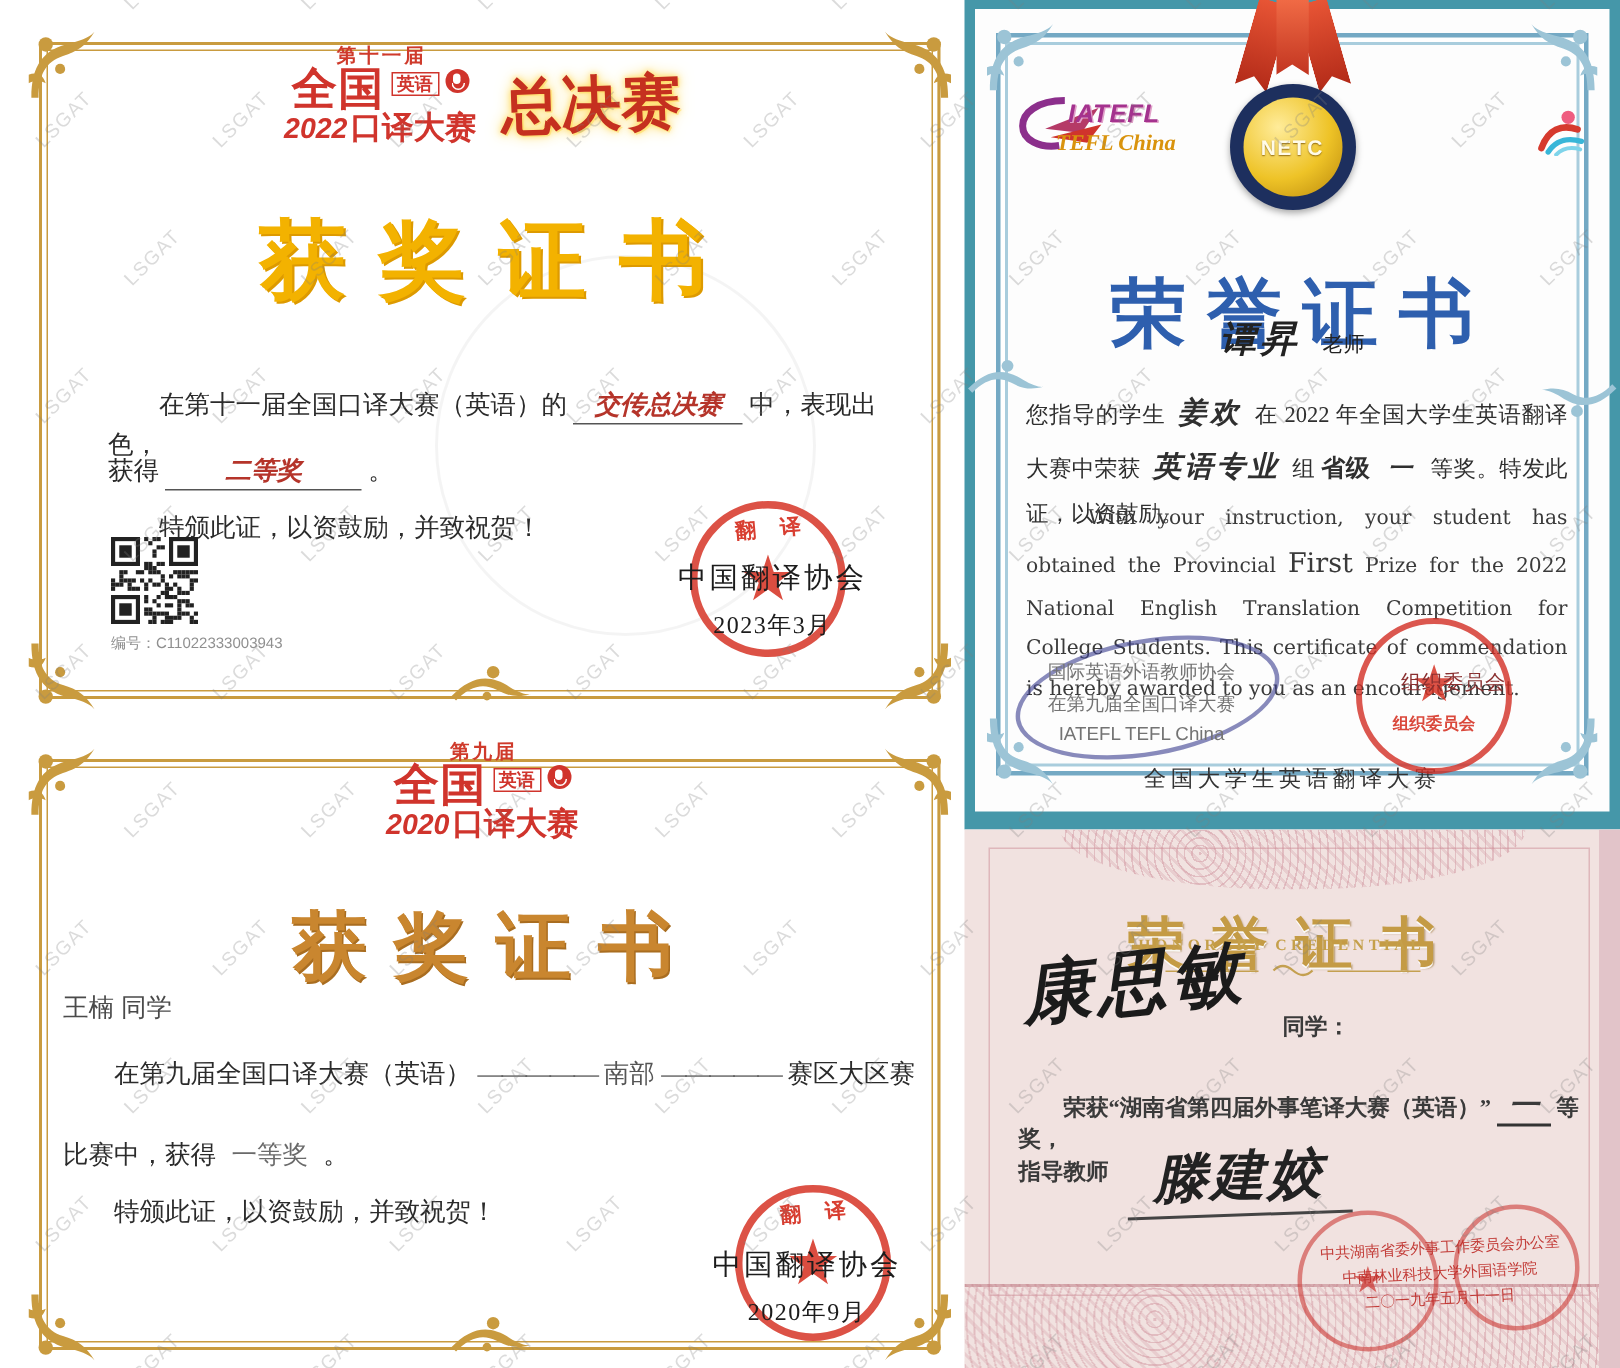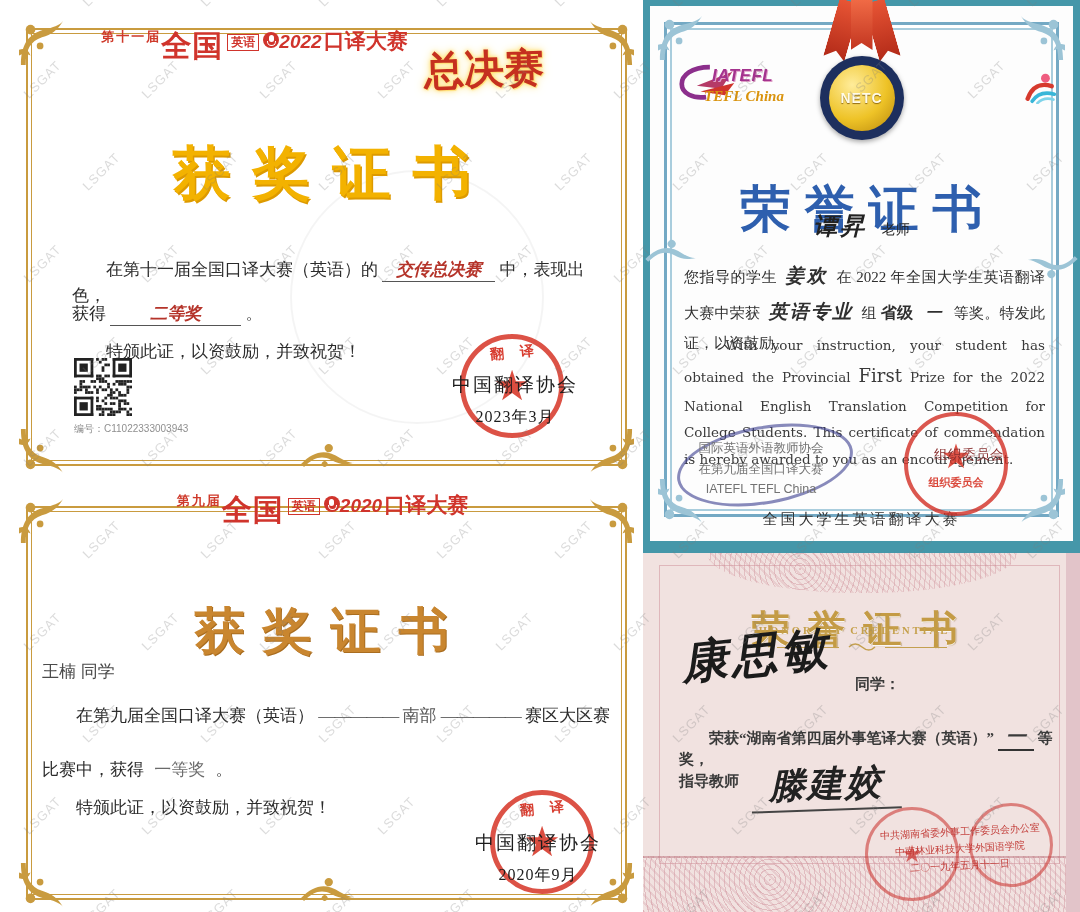--- a/index.html
+++ b/index.html
@@ -28,21 +28,21 @@
   .fl-bc{left:50%;bottom:-20px;transform:translateX(-50%) rotate(45deg);width:40px;height:40px;}
   .fl-ml{left:-16px;top:44%;transform:rotate(45deg);width:38px;height:38px;}
   .fl-mr{right:-16px;top:44%;transform:rotate(-135deg);width:38px;height:38px;}
   .gold-ink{color:#c99b3f;}
   .blue-ink{color:#9cc4d6;}
 
   
   .cert-tl{left:0;top:0;width:643px;height:478px;background:#fff;}
   .cert-bl{left:0;top:478px;width:643px;height:434px;background:#fff;}
   .logo-row{position:absolute;left:0;right:0;display:flex;justify-content:center;align-items:flex-start;gap:16px;}
-  .kouyi{display:flex;flex-direction:row;line-height:1.05;}
+  .kouyi{display:flex;flex-direction:column;line-height:1.05;align-items:center;}
   .kouyi .ed{font-size:13px;font-weight:bold;color:#cf3a2b;letter-spacing:2px;margin-left:2px;}
   .kouyi .r1{display:flex;align-items:flex-start;gap:4px;}
   .kouyi .big{font-size:30px;font-weight:900;color:#d0342c;letter-spacing:1px;}
   .kouyi .badge{font-size:12px;font-weight:bold;color:#d0342c;border:1.5px solid #d0342c;
                 padding:1px 3px;margin-top:4px;}
   .mic{width:16px;height:16px;border-radius:50%;background:#d0342c;position:relative;display:inline-block;margin-top:2px;}
   .mic::after{content:"";position:absolute;left:5.5px;top:3px;width:5px;height:7px;background:#fff;border-radius:3px;}
   .mic::before{content:"";position:absolute;left:4px;bottom:2px;width:7px;height:4px;
                border:1.5px solid #fff;border-top:none;border-radius:0 0 6px 6px;}
   .kouyi .r2{display:flex;align-items:baseline;gap:2px;}

